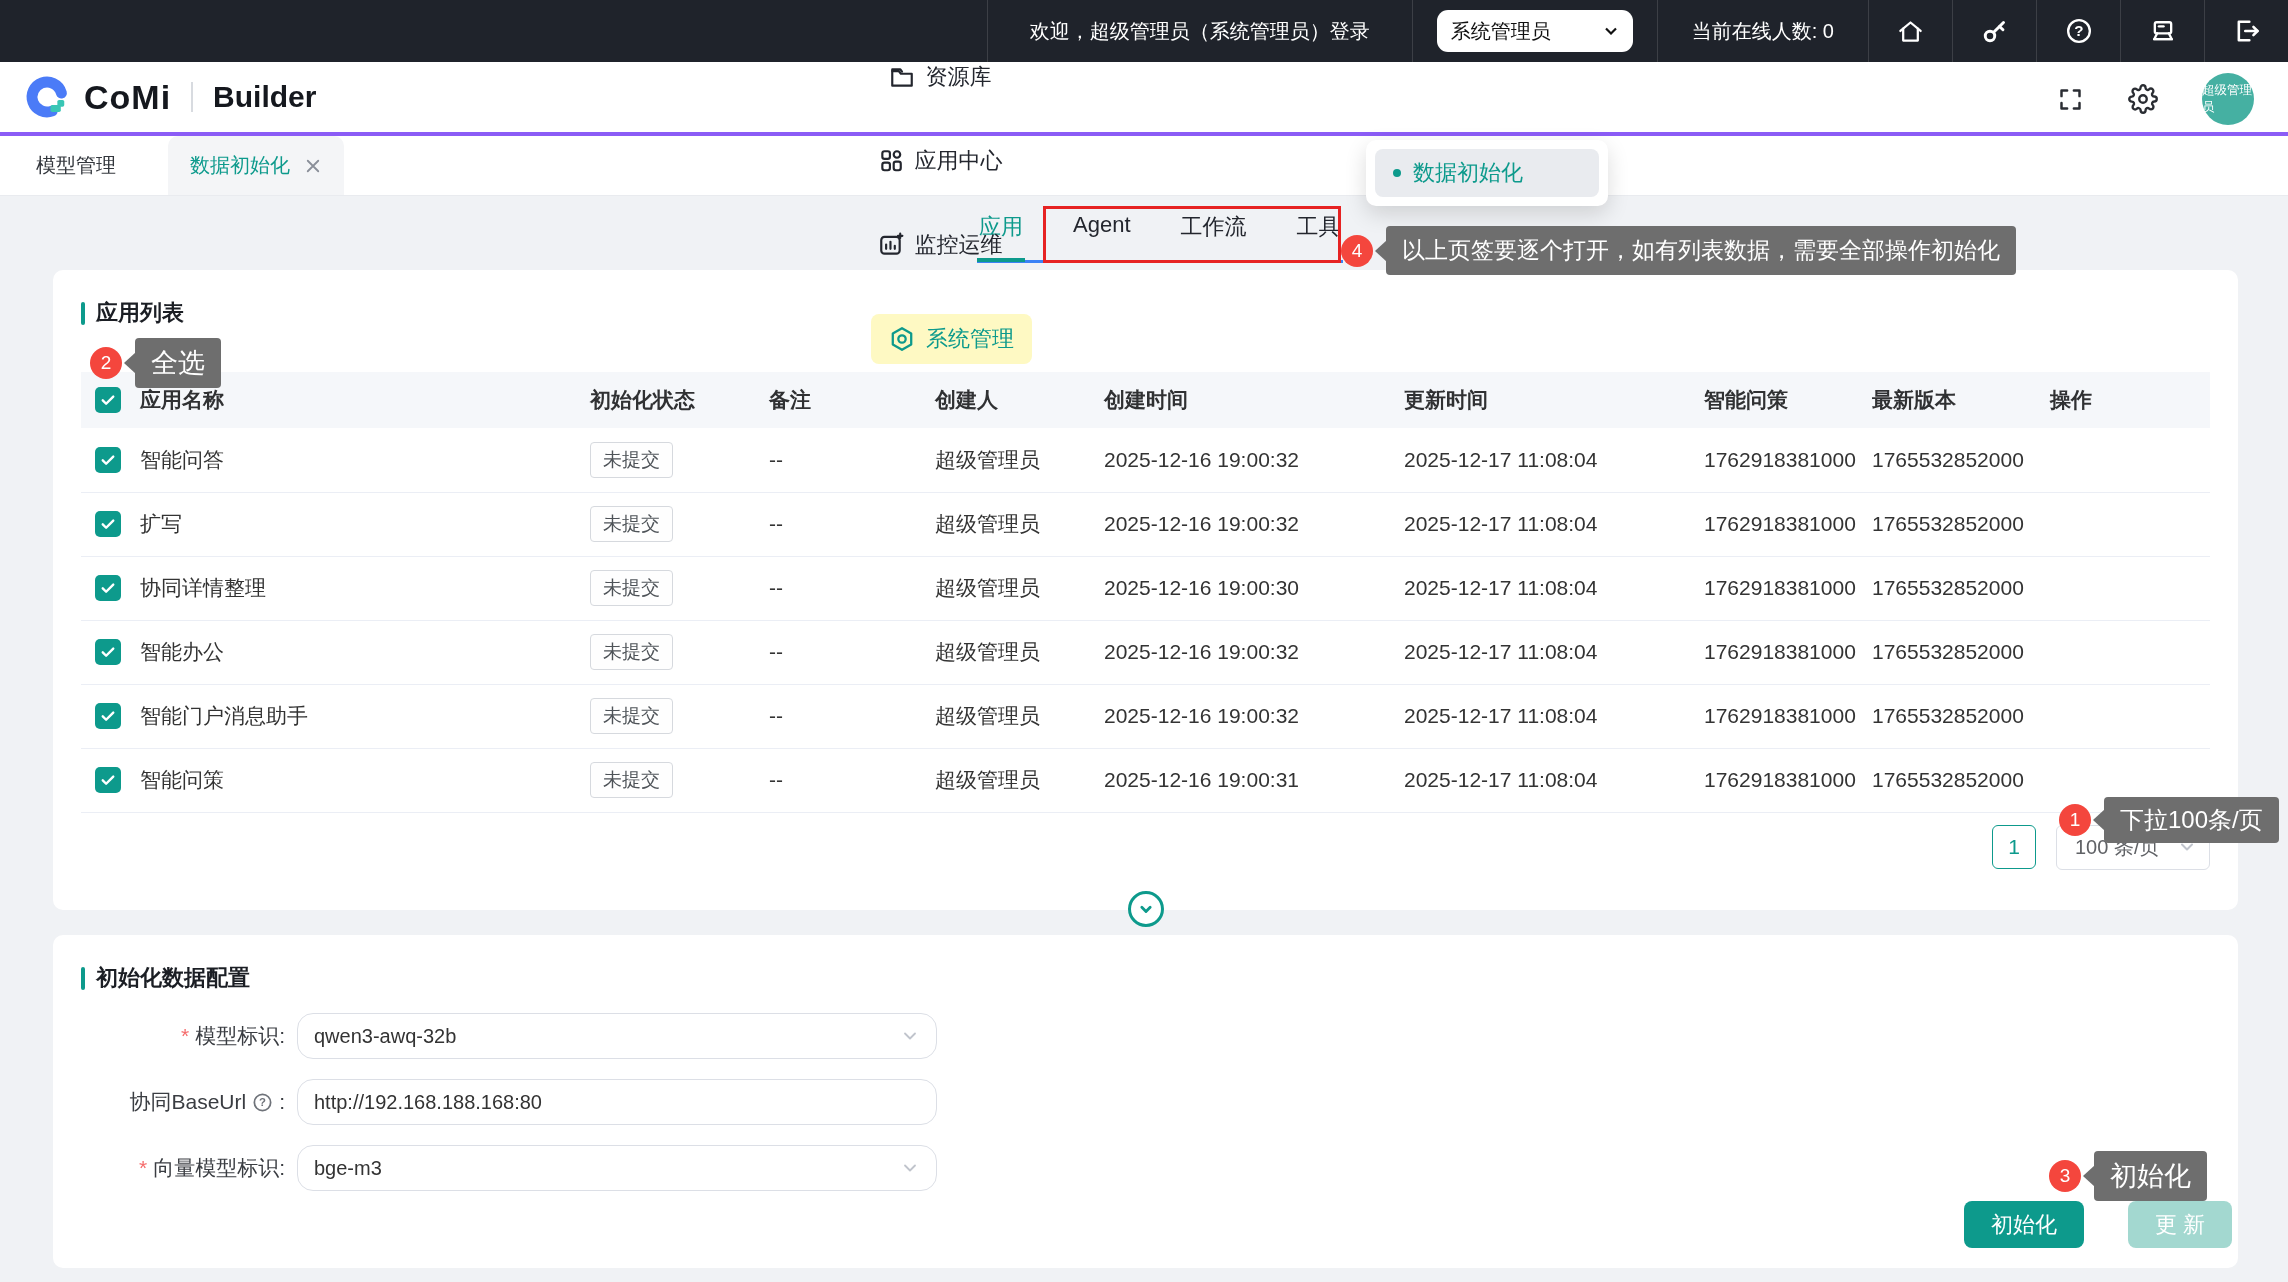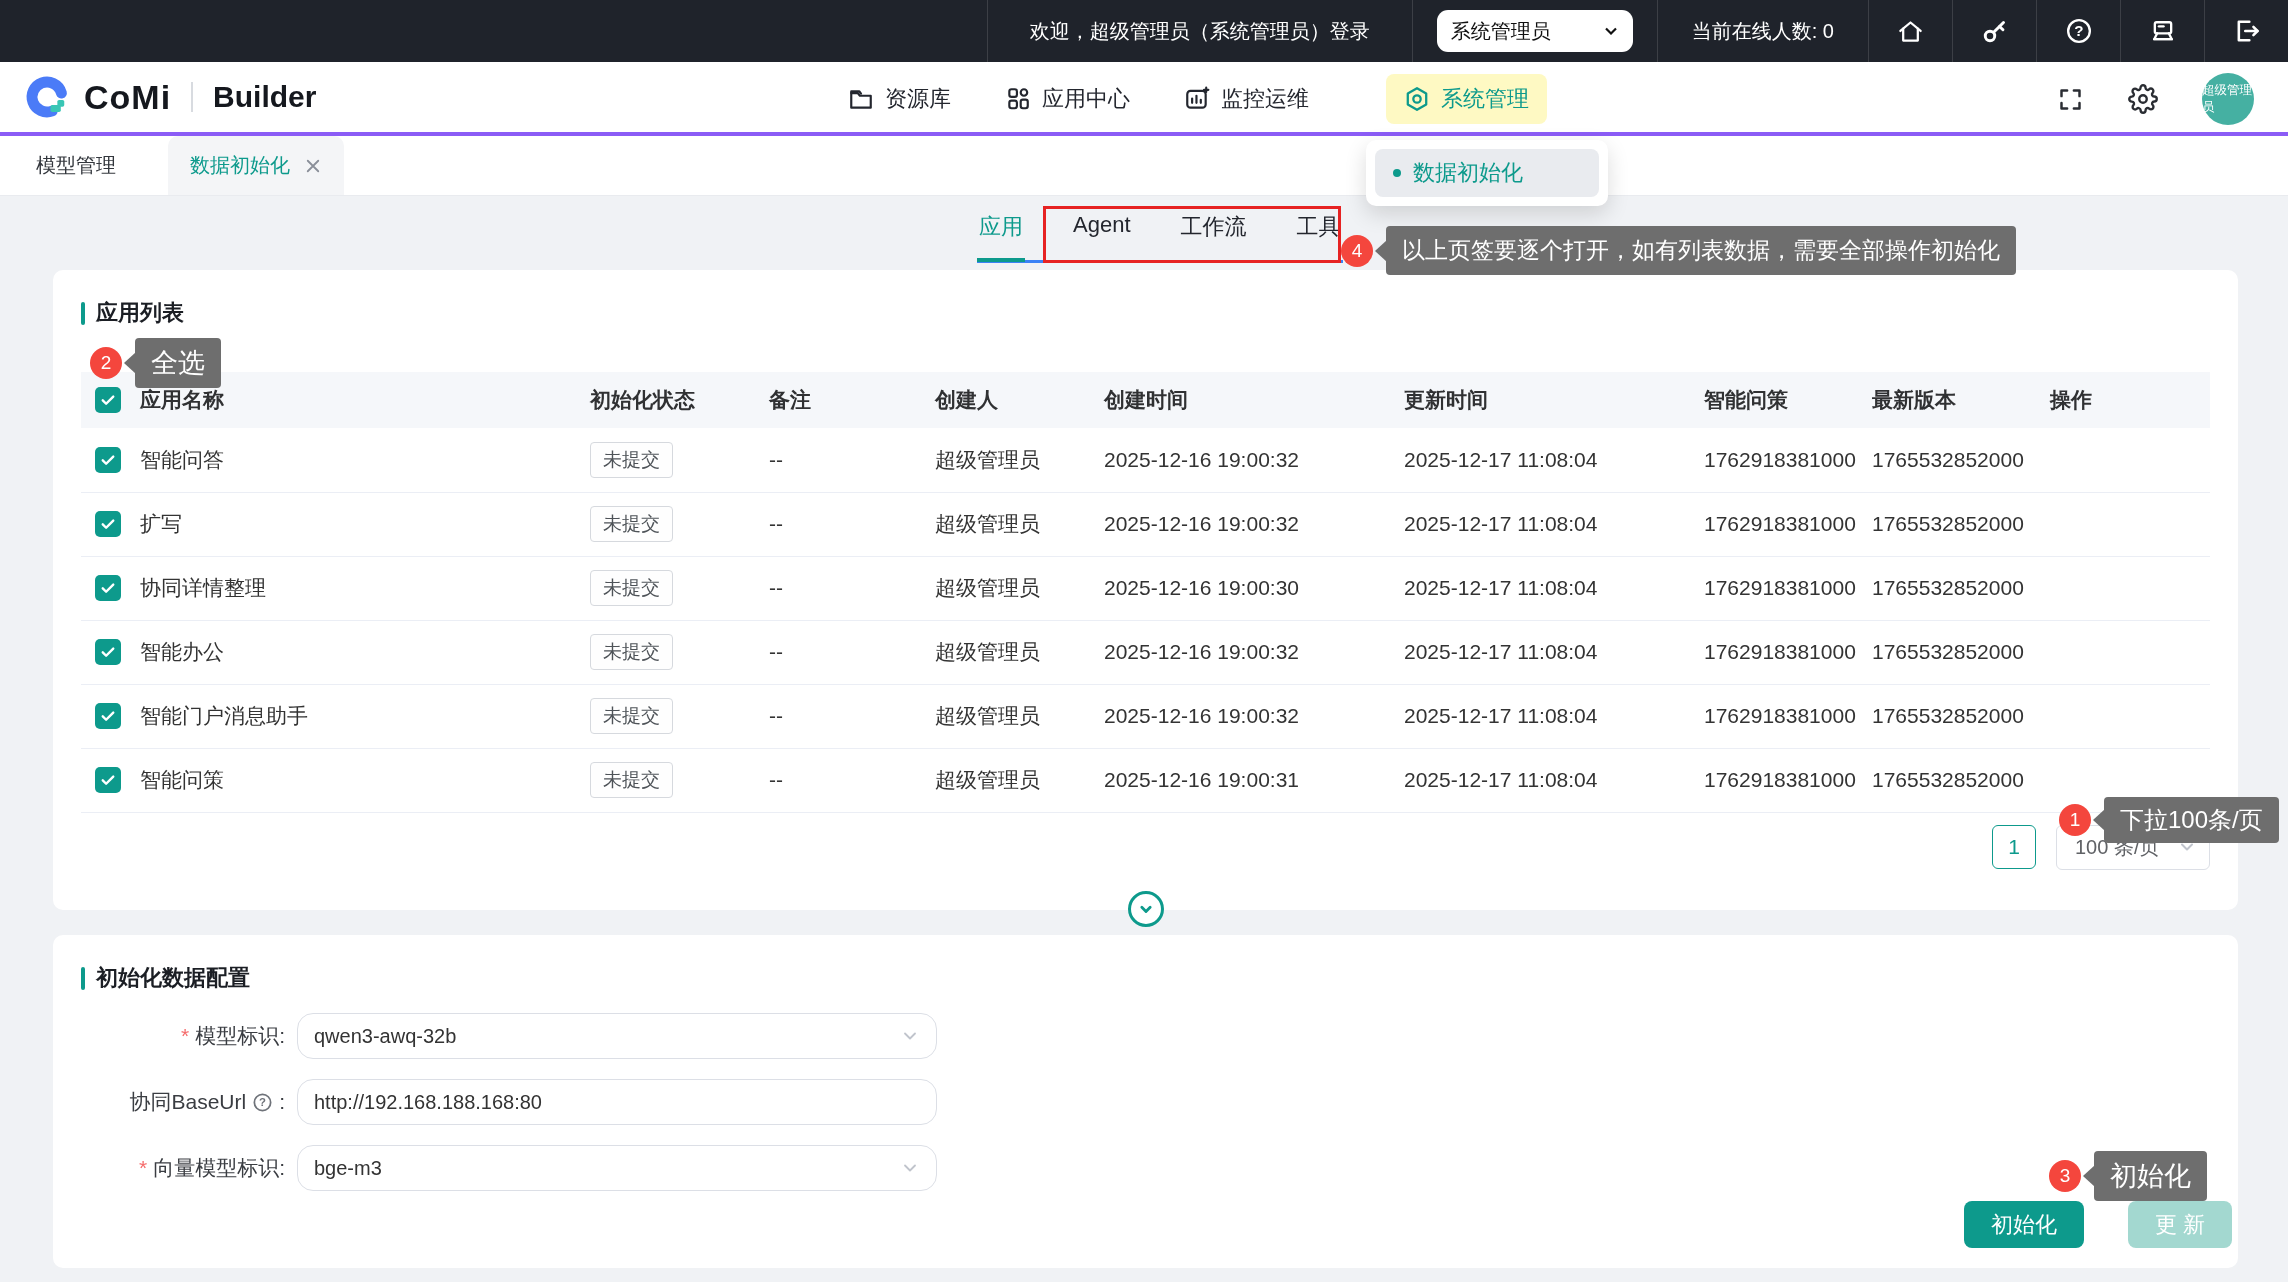--- a/index.html
+++ b/index.html
@@ -30,21 +30,21 @@
   
   .header {
     position:absolute; left:0; top:62px; width:2288px; height:74px;
     background:#fff; display:flex; align-items:center; padding:0 24px;
     border-bottom:4px solid #8b5cf6; z-index:20;
   }
   .logo { display:flex; align-items:center; gap:14px; }
   .logo-name { font-size:34px; font-weight:800; color:#15181e; letter-spacing:1px; }
   .logo-sep { width:2px; height:30px; background:#d8dbe0; margin:0 6px; }
   .product-name { font-size:30px; font-weight:700; color:#15181e; }
-  .nav { position:absolute; left:848px; top:0; height:74px; display:flex; align-items:center; gap:54px; }
+  .nav { position:absolute; left:848px; top:0; height:74px; display:flex; align-items:center; gap:54px;flex-direction:column; }
   .nav-item { display:flex; align-items:center; gap:11px; font-size:22px; color:#23262e; cursor:pointer; }
   .nav-item.active { color:#0d9a8c; background:#fef9c3; border-radius:8px; padding:10px 18px;margin-left:23px; }
   .hdr-right { position:absolute; right:34px; top:0; height:74px; display:flex; align-items:center; gap:44px; }
   .hdr-iconbtn { color:#2a2d33; cursor:pointer; }
   .avatar {
     width:52px; height:52px; border-radius:50%; background:#45b0a2; color:#fff;
     display:flex; align-items:center; justify-content:center; font-size:12.5px; cursor:pointer;
   }
 
   

